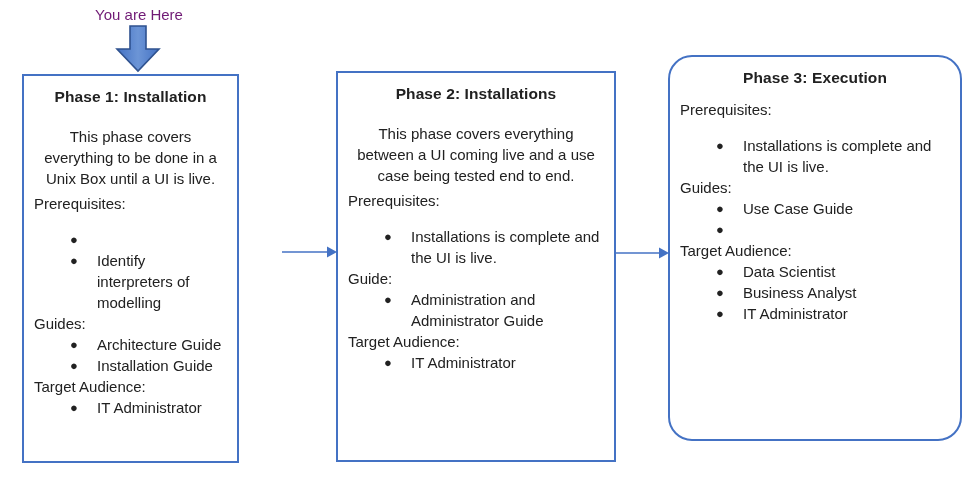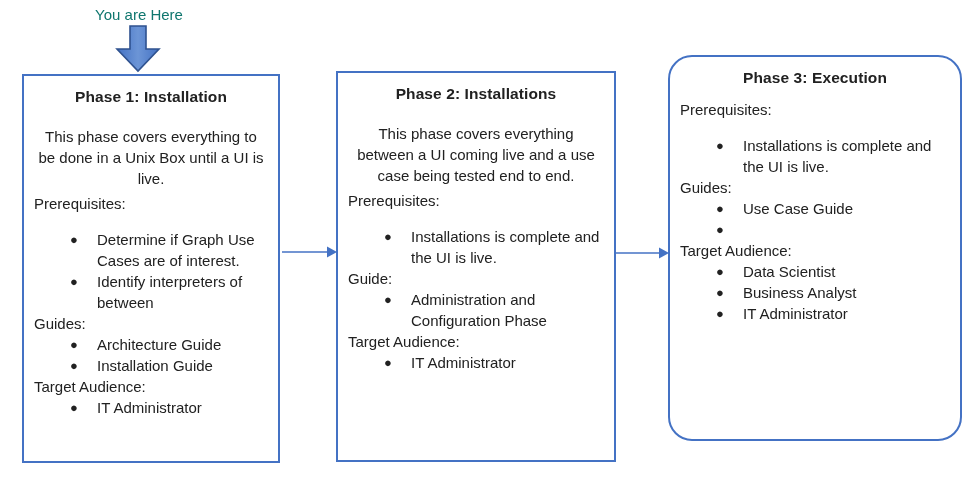--- a/index.html
+++ b/index.html
@@ -3,29 +3,29 @@
 <meta charset="utf-8">
 <style>
   html,body { margin:0; padding:0; background:#ffffff; }
   .canvas {
     position:relative; width:966px; height:484px; background:#ffffff;
     font-family:"Liberation Sans", sans-serif; color:#212121; overflow:hidden;
   }
   
   .marker-label {
     position:absolute; left:59px; top:6px; width:160px;
-    text-align:center; font-size:15px; color:#0f766e;
+    text-align:center; font-size:15px; color:#701a75;
   }
   .marker-arrow { position:absolute; left:115px; top:25px; }
   
   .phase-box {
     position:absolute; box-sizing:border-box; background:#ffffff;
     border:2px solid #4472C4; padding:8px 8px 6px 8px; overflow:hidden;
   }
-  .box1 { left:22px;  top:74px; width:258px; height:389px; }
+  .box1 { left:22px;  top:74px; width:217px; height:389px; }
   .box2 { left:336px; top:71px; width:280px; height:391px; }
   .box3 { left:668px; top:55px; width:294px; height:386px;border-radius:24px; }
   .title {
     text-align:center; font-weight:bold; font-size:15.5px;
     margin:4px 0 12px 0; letter-spacing:.1px;
   }
   .desc {
     text-align:center; font-size:15px; line-height:21px;
     padding:0 6px; margin-bottom:4px;margin-top:20px;
   }
@@ -70,25 +70,24 @@
   </svg>
 
   <div class="phase-box box1">
     <div class="title">Phase 1: Installation</div>
     <div class="desc">This phase covers everything to be done in a Unix Box until a UI is live.</div>
 
     <div class="heading">Prerequisites:</div>
     <div class="bullets spaced">
       <div class="bullet-row">
         <span class="dot">●</span>
-        <span class="bullet-text">Determine if Graph Use Cases are of interest.</span>
       </div>
       <div class="bullet-row">
         <span class="dot">●</span>
-        <span class="bullet-text">Identify interpreters of between</span>
+        <span class="bullet-text">Identify interpreters of modelling</span>
       </div>
     </div>
 
     <div class="heading">Guides:</div>
     <div class="bullets">
       <div class="bullet-row">
         <span class="dot">●</span>
         <span class="bullet-text">Architecture Guide</span>
       </div>
       <div class="bullet-row">
@@ -115,21 +114,21 @@
       <div class="bullet-row">
         <span class="dot">●</span>
         <span class="bullet-text">Installations is complete and the UI is live.</span>
       </div>
     </div>
 
     <div class="heading">Guide:</div>
     <div class="bullets">
       <div class="bullet-row">
         <span class="dot">●</span>
-        <span class="bullet-text">Administration and Configuration Phase</span>
+        <span class="bullet-text">Administration and Administrator Guide</span>
       </div>
     </div>
 
     <div class="heading">Target Audience:</div>
     <div class="bullets">
       <div class="bullet-row">
         <span class="dot">●</span>
         <span class="bullet-text">IT Administrator</span>
       </div>
     </div>

